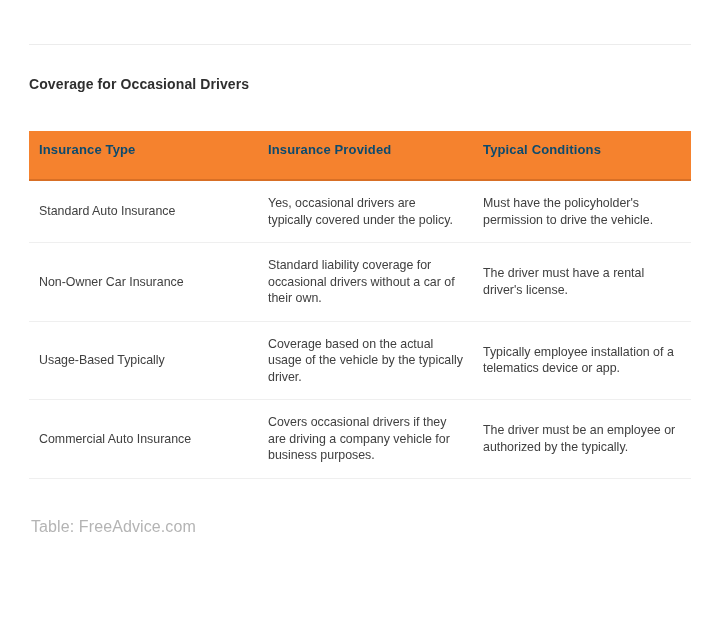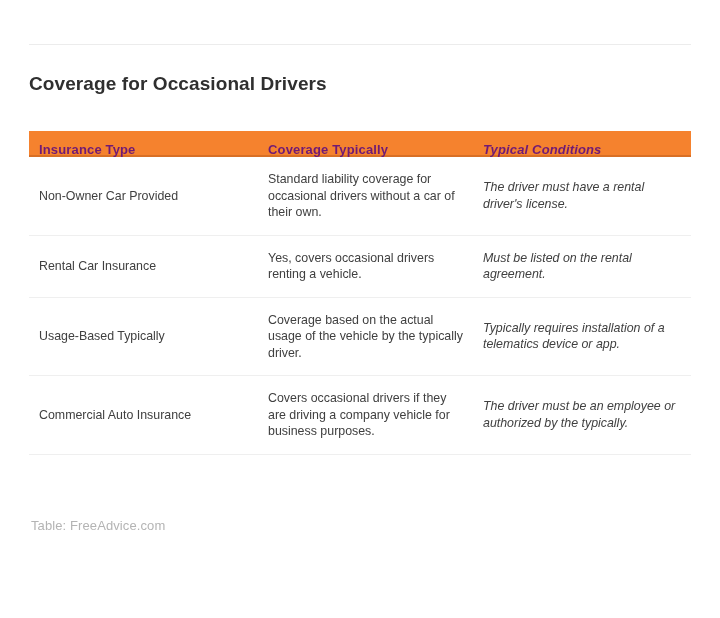--- a/index.html
+++ b/index.html
@@ -30,21 +30,21 @@
     width: 662px;
     height: 1px;
     background: #ececec;
   }
 
   
   .page-title {
     position: absolute;
     left: 29px;
     top: 74px;
-    font-size: 19px;
+    font-size: 14px;
     font-weight: bold;
     color: #2f2f2f;
     letter-spacing: 0.1px;
     line-height: 20px;
     margin: 0;
   }
 
   
   .table-wrap {
     position: absolute;
@@ -55,25 +55,25 @@
   table.data-table {
     width: 662px;
     border-collapse: collapse;
     table-layout: fixed;
   }
   table.data-table thead tr {
     background: #F5822E;
   }
   table.data-table thead th {
     text-align: left;
-    color: #701a75;
+    color: #0c4a6e;
     font-size: 13px;
     font-weight: bold;
     letter-spacing: 0.15px;
-    padding: 11px 10px 0 10px;
+    padding: 11px 10px 24px 10px;
     border: 0;
     vertical-align: middle;
     box-sizing: border-box;
   }
   table.data-table thead tr {
     box-shadow: inset 0 -2px 0 rgba(150, 70, 15, 0.30);
   }
   table.data-table tbody td {
     font-size: 12.4px;
     line-height: 16.5px;
@@ -81,67 +81,67 @@
     padding: 14px 10px 14px 10px;
     border-bottom: 1px solid #efefef;
     vertical-align: middle;
     box-sizing: border-box;
   }
   table.data-table tbody tr:last-child td {
     border-bottom: 1px solid #efefef;
   }
   .col-1 { width: 229px; }
   .col-2 { width: 215px; }
-  .col-3 { width: 218px; font-style: italic; }
+  .col-3 { width: 218px; }
 
   .cell-type { color: #3d3d3d; }
 
   
   .table-caption {
     position: absolute;
     left: 31px;
     top: 518px;
-    font-size: 13px;
+    font-size: 16px;
     color: #b4b4b4;
     letter-spacing: 0.1px;
   }
 </style>
 </head>
 <body>
 
 <div class="page">
 
   <div class="top-rule"></div>
 
   <h1 class="page-title">Coverage for Occasional Drivers</h1>
 
   <div class="table-wrap">
     <table class="data-table">
       <thead>
         <tr>
           <th class="col-1">Insurance Type</th>
-          <th class="col-2">Coverage Typically</th>
+          <th class="col-2">Insurance Provided</th>
           <th class="col-3">Typical Conditions</th>
         </tr>
       </thead>
       <tbody>
         <tr>
-          <td class="col-1 cell-type">Non-Owner Car Provided</td>
+          <td class="col-1 cell-type">Standard Auto Insurance</td>
+          <td class="col-2">Yes, occasional drivers are typically covered under the policy.</td>
+          <td class="col-3">Must have the policyholder's permission to drive the vehicle.</td>
+        </tr>
+        <tr>
+          <td class="col-1 cell-type">Non-Owner Car Insurance</td>
           <td class="col-2">Standard liability coverage for occasional drivers without a car of their own.</td>
           <td class="col-3">The driver must have a rental driver's license.</td>
         </tr>
         <tr>
-          <td class="col-1 cell-type">Rental Car Insurance</td>
-          <td class="col-2">Yes, covers occasional drivers renting a vehicle.</td>
-          <td class="col-3">Must be listed on the rental agreement.</td>
-        </tr>
-        <tr>
           <td class="col-1 cell-type">Usage-Based Typically</td>
           <td class="col-2">Coverage based on the actual usage of the vehicle by the typically driver.</td>
-          <td class="col-3">Typically requires installation of a telematics device or app.</td>
+          <td class="col-3">Typically employee installation of a telematics device or app.</td>
         </tr>
         <tr>
           <td class="col-1 cell-type">Commercial Auto Insurance</td>
           <td class="col-2">Covers occasional drivers if they are driving a company vehicle for business purposes.</td>
           <td class="col-3">The driver must be an employee or authorized by the typically.</td>
         </tr>
       </tbody>
     </table>
   </div>
 

